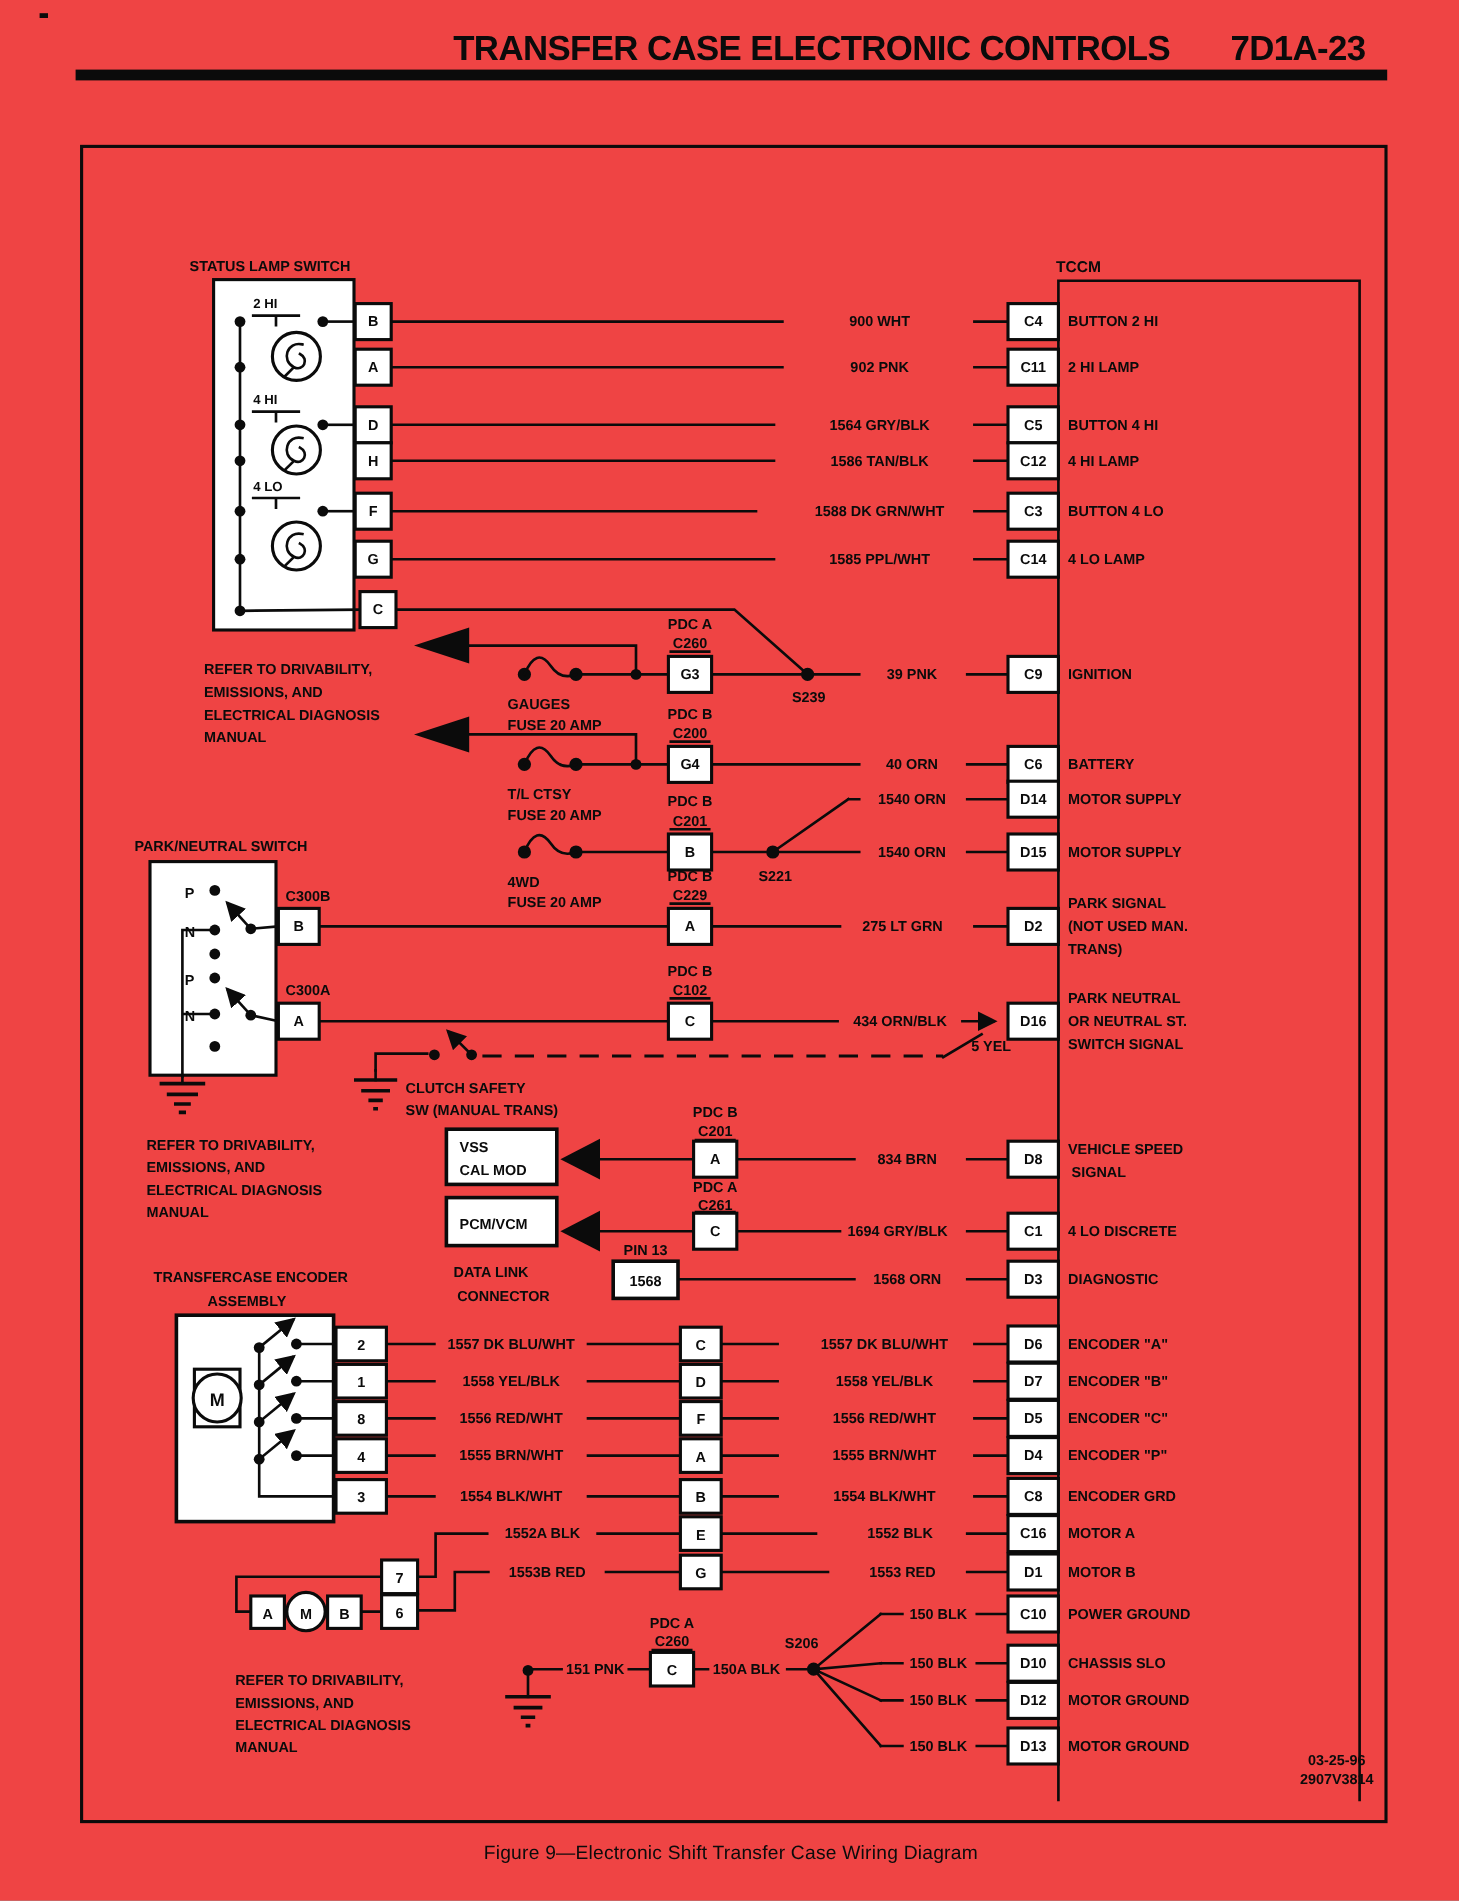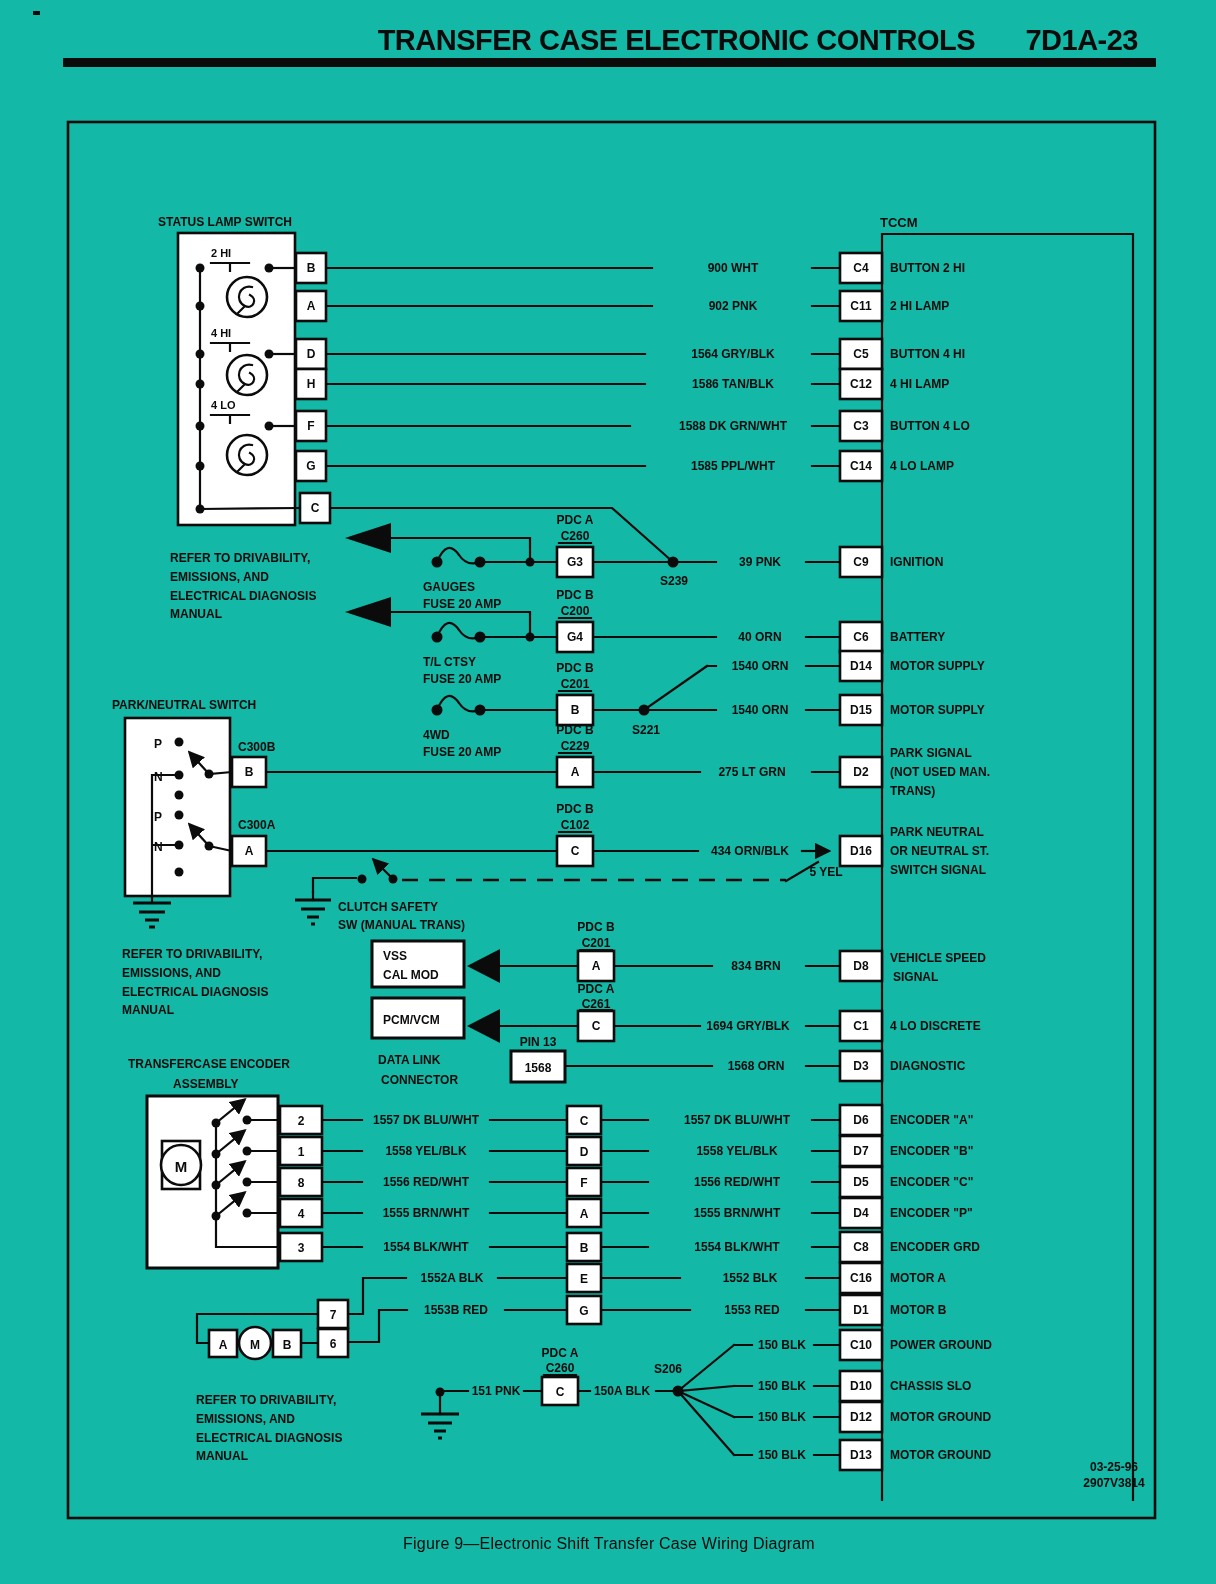--- a/index.html
+++ b/index.html
@@ -1,16 +1,16 @@
 <!DOCTYPE html>
 <html><head>
 <meta charset="utf-8">
 <style>
   html,body{margin:0;padding:0;background:#9a9a9a;}
-  .page{width:1216px;height:1584px;background:#14b8a6;position:relative;margin:0 auto;overflow:hidden;}
+  .page{width:1216px;height:1584px;background:#ef4444;position:relative;margin:0 auto;overflow:hidden;}
   svg{display:block;}
   text{font-family:"Liberation Sans",sans-serif;font-weight:700;font-size:12px;fill:#0b0b0b;}
   .c{text-anchor:middle}.e{text-anchor:end}
   .t29{font-size:29px;letter-spacing:-0.5px}
   .cap{font-size:16px;font-weight:400;letter-spacing:0.2px}
   .t13{font-size:13px}.t11{font-size:11px}.t15{font-size:15px}
   .w{stroke:#0b0b0b;stroke-width:2.2;fill:none;stroke-linecap:square}
   .bx{stroke:#0b0b0b;stroke-width:2.6;fill:#ffffff}
   .bx3{stroke:#0b0b0b;stroke-width:3;fill:#ffffff}
   .dot{fill:#0b0b0b;stroke:none}

